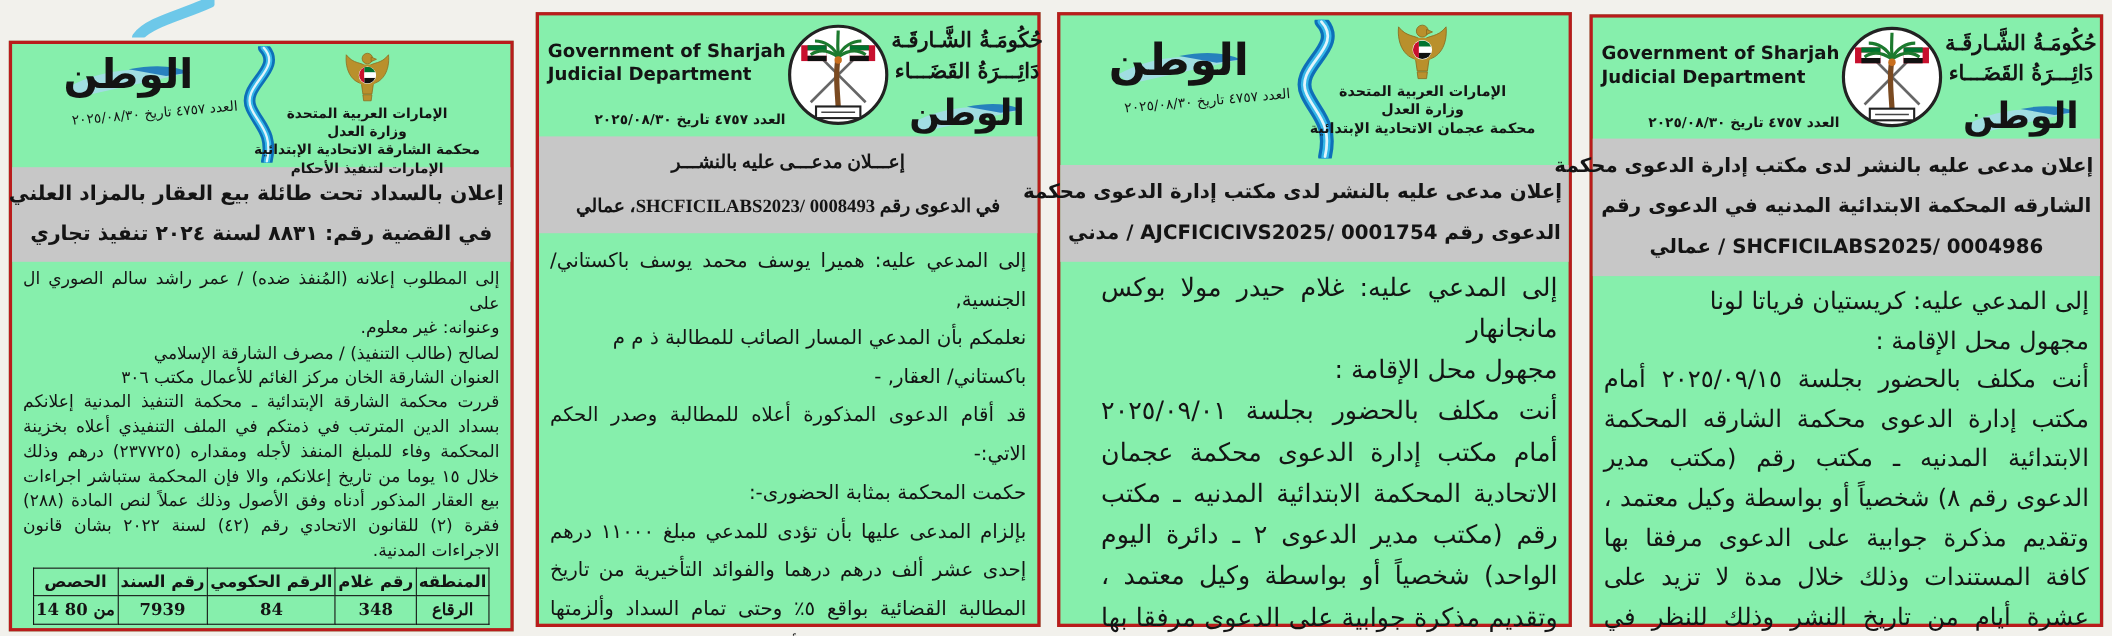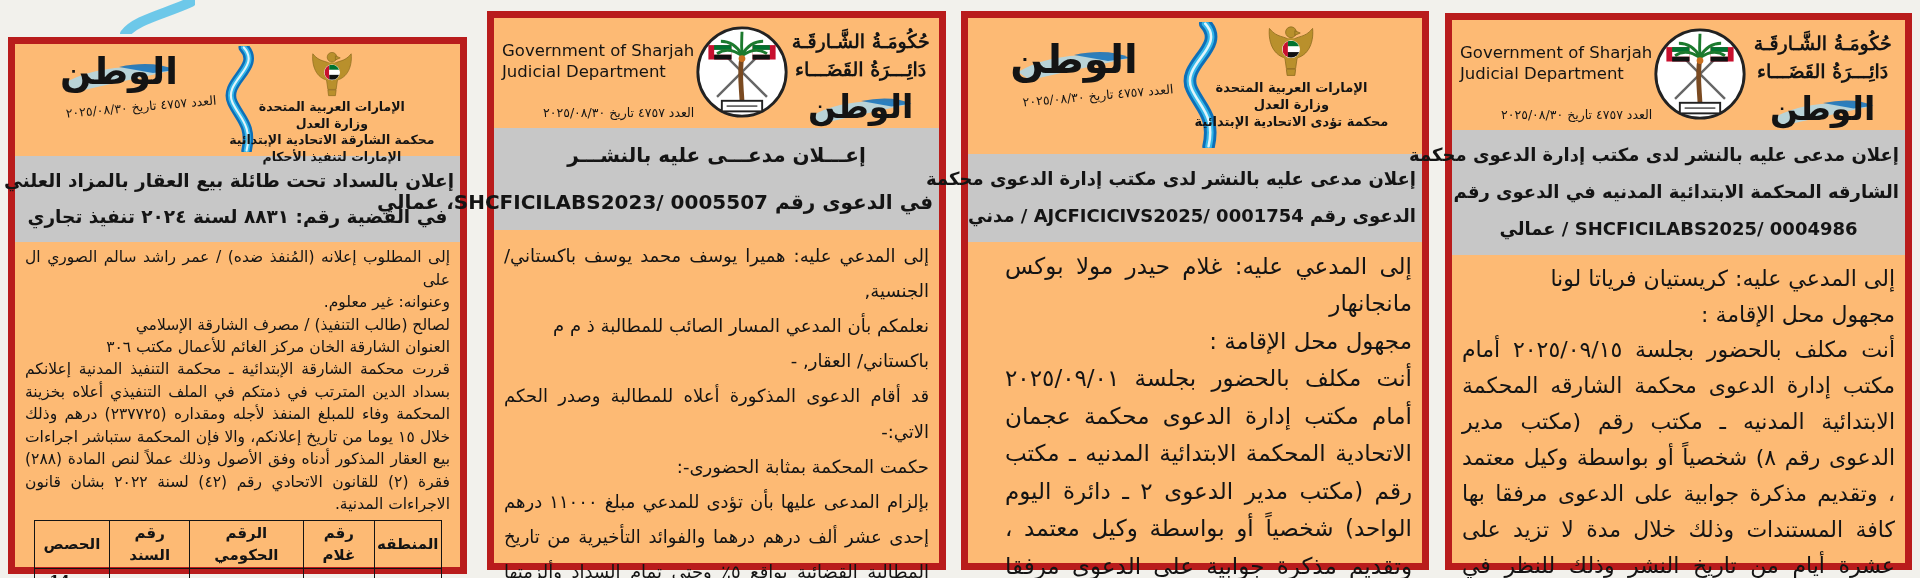--- a/index.html
+++ b/index.html
@@ -3,39 +3,39 @@
 <meta charset="utf-8">
 <style>
   html,body{margin:0;padding:0;}
   body{
     width:1920px;height:578px;position:relative;overflow:hidden;
     background:#f2f1ec;
     font-family:"DejaVu Sans",sans-serif;
     color:#141414;
   }
   .panel{
-    position:absolute;background:#fdba74;border:7px solid #b91c1c;
+    position:absolute;background:#86efac;border:3px solid #b91c1c;
     box-sizing:border-box;display:flex;flex-direction:column;
   }
   
   .mastA{position:relative;flex:0 0 auto;}
   .mastA .authority{position:absolute;right:8px;top:4px;width:54%;text-align:center;direction:rtl;}
   .mastA .auth-lines div{font-size:12.5px;font-weight:bold;line-height:1.32;white-space:nowrap;}
   .mastA .emblem{display:block;margin:0 auto 1px auto;}
   .watan-wrap{position:absolute;left:6px;top:6px;width:44%;}
   .watan-logo{position:relative;text-align:center;}
   .watan-word{position:relative;z-index:2;font-weight:bold;letter-spacing:-1px;direction:rtl;}
   .watan-swoosh{position:absolute;z-index:1;left:0;right:0;margin:auto;}
   .issue-line{direction:rtl;font-size:12.5px;white-space:nowrap;margin-top:8px;}
   .mastA .issue-line{transform:rotate(-5deg);transform-origin:center;}
   .waveA{position:absolute;}
   
   .mastB{position:relative;flex:0 0 auto;display:grid;grid-template-columns:1fr auto 1fr;align-items:start;padding:6px 8px 2px 8px;}
   .mastB .eng{padding-top:16px;}
-  .mastB .eng div{font-size:16.5px;font-weight:normal;line-height:1.3;font-family:"DejaVu Sans",sans-serif;white-space:nowrap;}
+  .mastB .eng div{font-size:16.5px;font-weight:bold;line-height:1.3;font-family:"DejaVu Sans",sans-serif;white-space:nowrap;}
   .mastB .eng .issue-line{margin-top:22px;font-size:12.5px;}
   .mastB .cal{direction:rtl;text-align:center;padding-top:4px;}
   .mastB .cal .cal-line{font-family:"DejaVu Serif",serif;font-weight:bold;font-size:19px;line-height:1.45;white-space:nowrap;}
   .mastB .watan-logo{margin-top:4px;}
   .mastB .watan-word{font-size:33px;}
   
   .band{
     background:#c7c7c7;direction:rtl;text-align:center;font-weight:bold;
     padding:7px 6px;flex:0 0 auto;
   }
@@ -48,21 +48,21 @@
     padding:0 10px 6px 10px;flex:0 0 auto;letter-spacing:-0.5px;
     -webkit-text-stroke:0.6px #000;
   }
   
   #p1{left:8px;top:37px;width:459px;height:537px;}
   #p1 .mastA{height:112px;}
   #p1 .watan-word{font-size:37px;}
   #p1 .band{font-size:18.5px;line-height:1.95;}
   #p1 .bodytext{font-size:15.5px;line-height:1.45;}
   #p2{left:487px;top:11px;width:459px;height:559px;}
-  #p2 .band{font-size:20px;line-height:2.35;padding:4px 6px;}
+  #p2 .band{font-size:17px;line-height:2.35;padding:4px 6px;font-family:Liberation Serif, serif;}
   #p2 .bodytext{font-size:18px;line-height:1.95;padding-top:8px;}
   #p3{left:961px;top:11px;width:468px;height:559px;}
   #p3 .mastA{height:136px;}
   #p3 .watan-word{font-size:40px;}
   #p3 .auth-lines div{font-size:13px;}
   #p3 .band{font-size:18px;line-height:2.05;}
   #p3 .bodytext{font-size:23px;line-height:1.63;padding-top:6px;padding-left:37px;}
   #p4{left:1445px;top:13px;width:467px;height:557px;}
   #p4 .band{font-size:18px;line-height:2.05;}
   #p4 .bodytext{font-size:22px;line-height:1.63;padding-top:6px;}
@@ -220,21 +220,21 @@
       <div class="watan-logo">
         <svg class="watan-swoosh" width="110" height="36" viewBox="0 0 120 40" style="top:6px">
             <use href="#swoosh"></use>
           </svg>
         <div class="watan-word">الوطن</div>
       </div>
     </div>
   </header>
   <div class="band">
     <div class="title-line">إعـــلان مدعـــى عليه بالنشـــر</div>
-    <div class="title-line">في الدعوى رقم SHCFICILABS2023/ 0005507، عمالي</div>
+    <div class="title-line">في الدعوى رقم SHCFICILABS2023/ 0008493، عمالي</div>
   </div>
   <div class="bodytext">
     <p>إلى المدعي عليه: هميرا يوسف محمد يوسف باكستاني/ الجنسية,</p>
     <p>نعلمكم بأن المدعي المسار الصائب للمطالبة ذ م م</p>
     <p>باكستاني/ العقار, -</p>
     <p>قد أقام الدعوى المذكورة أعلاه للمطالبة وصدر الحكم الاتي:-</p>
     <p>حكمت المحكمة بمثابة الحضورى-:</p>
     <p>بإلزام المدعى عليها بأن تؤدى للمدعي مبلغ ١١٠٠٠ درهم إحدى عشر ألف درهم درهما والفوائد التأخيرية من تاريخ المطالبة القضائية بواقع ٥٪ وحتى تمام السداد وألزمتها المناسب من المصروفات وأعفت المدعى من نصيبه فيها ورفضت ما عدا ذلك من طلبات .</p>
   </div>
 
@@ -254,21 +254,21 @@
     <svg class="waveA" style="left:192px;top:4px" width="72" height="126" viewBox="0 0 70 150">
         <use href="#waveS"></use>
       </svg>
     <div class="authority">
       <svg class="emblem" width="54" height="56" viewBox="0 0 70 70">
           <use href="#uaeEmblem"></use>
         </svg>
       <div class="auth-lines">
         <div>الإمارات العربية المتحدة</div>
         <div>وزارة العدل</div>
-        <div>محكمة تؤدى الاتحادية الإبتدائية</div>
+        <div>محكمة عجمان الاتحادية الإبتدائية</div>
       </div>
     </div>
   </header>
   <div class="band">
     <div class="title-line">إعلان مدعى عليه بالنشر لدى مكتب إدارة الدعوى محكمة</div>
     <div class="title-line">الدعوى رقم AJCFICICIVS2025/ 0001754 / مدني</div>
   </div>
   <div class="bodytext">
     <p>إلى المدعي عليه: غلام حيدر مولا بوكس مانجانهار</p>
     <p>مجهول محل الإقامة :</p>

